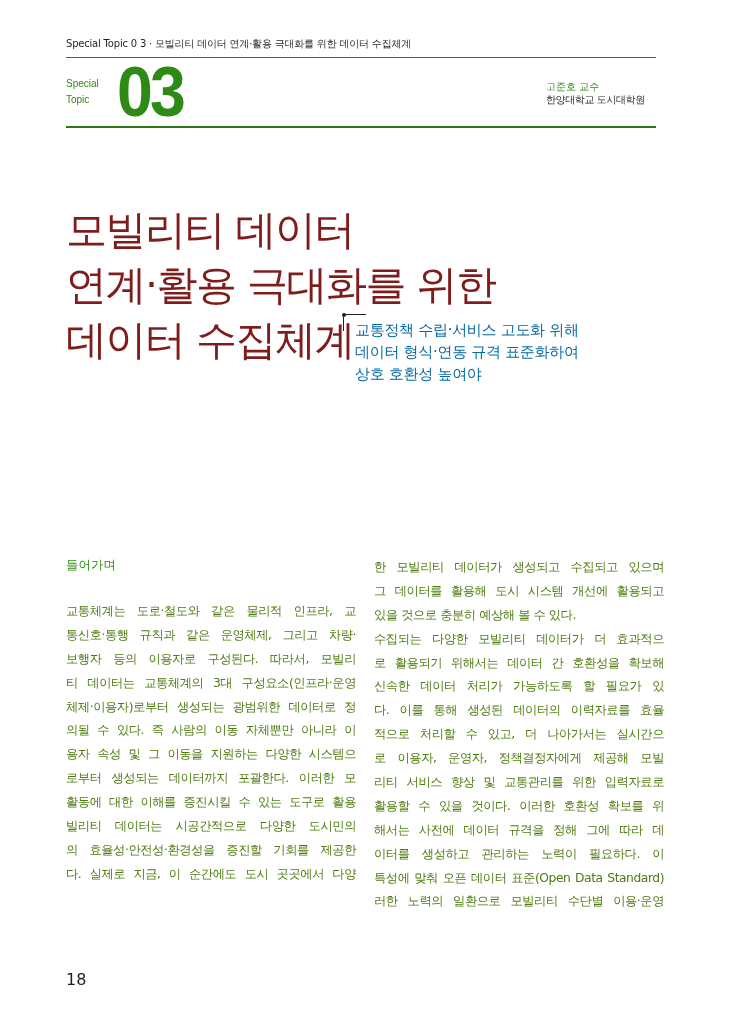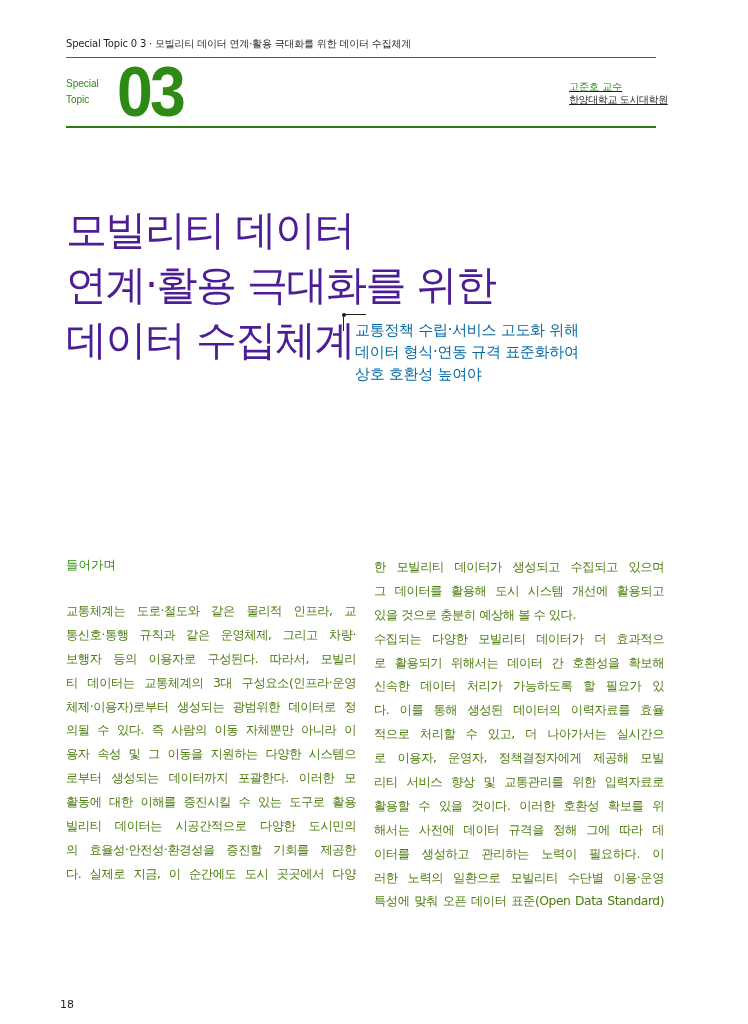--- a/index.html
+++ b/index.html
@@ -3,36 +3,36 @@
   <meta charset="utf-8">
   <style>
     html, body { margin: 0; padding: 0; background: #ffffff; }
     body { width: 748px; height: 1024px; position: relative; overflow: hidden;
            font-family: "DejaVu Sans", "Liberation Sans", sans-serif; color: #231f20; }
     .running-head { position: absolute; left: 66px; top: 37px; font-size: 10px; color: #231f20; letter-spacing: -0.2px; white-space: nowrap; }
     .rule-top { position: absolute; left: 66px; top: 57px; width: 590px; height: 1px; background: #2d7a14; }
     .rule-bottom { position: absolute; left: 66px; top: 126px; width: 590px; height: 2px; background: #2d7a14; }
     .topic-label { position: absolute; left: 66px; top: 76px; font-family: "Liberation Sans", sans-serif; font-size: 10px; line-height: 16px; color: #2d8a14; }
     .topic-number { position: absolute; left: 117px; top: 52px; font-family: "Liberation Sans", sans-serif; font-weight: bold; font-size: 70px; line-height: 80px; color: #2d8a14; letter-spacing: -3px; transform: scaleX(0.92); transform-origin: left; }
-    .author { position: absolute; left: 569px; top: 80px; font-size: 10px; line-height: 13px; white-space: nowrap; text-decoration: underline; }
+    .author { position: absolute; left: 546px; top: 80px; font-size: 10px; line-height: 13px; white-space: nowrap; }
     .author-name { color: #2d8a14; }
     .author-affil { color: #231f20; letter-spacing: -0.4px; }
-    .title { position: absolute; left: 66px; top: 203px; font-size: 41px; line-height: 55px; color: #4c1d95; letter-spacing: -1.5px; white-space: nowrap; font-weight: normal; margin: 0; }
+    .title { position: absolute; left: 66px; top: 203px; font-size: 41px; line-height: 55px; color: #7f1d1d; letter-spacing: -1.5px; white-space: nowrap; font-weight: normal; margin: 0; }
     .subtitle-marker { position: absolute; left: 342px; top: 313px; }
     .subtitle-marker .dot { position: absolute; left: 0; top: 0; width: 4px; height: 4px; border-radius: 50%; background: #231f20; }
     .subtitle-marker .hline { position: absolute; left: 2px; top: 1px; width: 22px; height: 1px; background: #231f20; }
     .subtitle-marker .vline { position: absolute; left: 1px; top: 2px; width: 1px; height: 16px; background: #231f20; }
     .subtitle { position: absolute; left: 355px; top: 319px; font-size: 15px; line-height: 22px; color: #0369a1; white-space: nowrap; letter-spacing: -0.3px; }
     .section-head { position: absolute; left: 66px; top: 557px; font-size: 12.5px; color: #2d8a14; }
     .col { position: absolute; width: 290px; font-size: 12.3px; line-height: 23.9px; color: #4d7c0f; letter-spacing: -0.45px; }
     .col-left { left: 66px; top: 600px; }
     .col-right { left: 374px; top: 556px; }
     .col .line { display: block; white-space: nowrap; text-align: justify; text-align-last: justify; height: 23.9px; }
     .col .line.last { text-align-last: left; }
-    .page-number { position: absolute; left: 60px; top: 970px; font-size: 11px; color: #231f20; margin-top: 28px; }
+    .page-number { position: absolute; left: 66px; top: 970px; font-size: 16px; color: #231f20; }
   </style>
 </head>
 <body>
 
 <div class="running-head">Special Topic 0 3  ·  모빌리티 데이터 연계·활용 극대화를 위한 데이터 수집체계</div>
 <div class="rule-top"></div>
 
 <div class="topic-label">
   <div>Special</div>
   <div>Topic</div>
@@ -87,17 +87,17 @@
   <span class="line">수집되는 다양한 모빌리티 데이터가 더 효과적으</span>
   <span class="line">로 활용되기 위해서는 데이터 간 호환성을 확보해</span>
   <span class="line">신속한 데이터 처리가 가능하도록 할 필요가 있</span>
   <span class="line">다. 이를 통해 생성된 데이터의 이력자료를 효율</span>
   <span class="line">적으로 처리할 수 있고, 더 나아가서는 실시간으</span>
   <span class="line">로 이용자, 운영자, 정책결정자에게 제공해 모빌</span>
   <span class="line">리티 서비스 향상 및 교통관리를 위한 입력자료로</span>
   <span class="line">활용할 수 있을 것이다. 이러한 호환성 확보를 위</span>
   <span class="line">해서는 사전에 데이터 규격을 정해 그에 따라 데</span>
   <span class="line">이터를 생성하고 관리하는 노력이 필요하다. 이</span>
+  <span class="line">특성에 맞춰 오픈 데이터 표준(Open Data Standard)</span>
   <span class="line">러한 노력의 일환으로 모빌리티 수단별 이용·운영</span>
-  <span class="line">특성에 맞춰 오픈 데이터 표준(Open Data Standard)</span>
 </div>
 
 <div class="page-number">18</div>
 
 </body></html>

